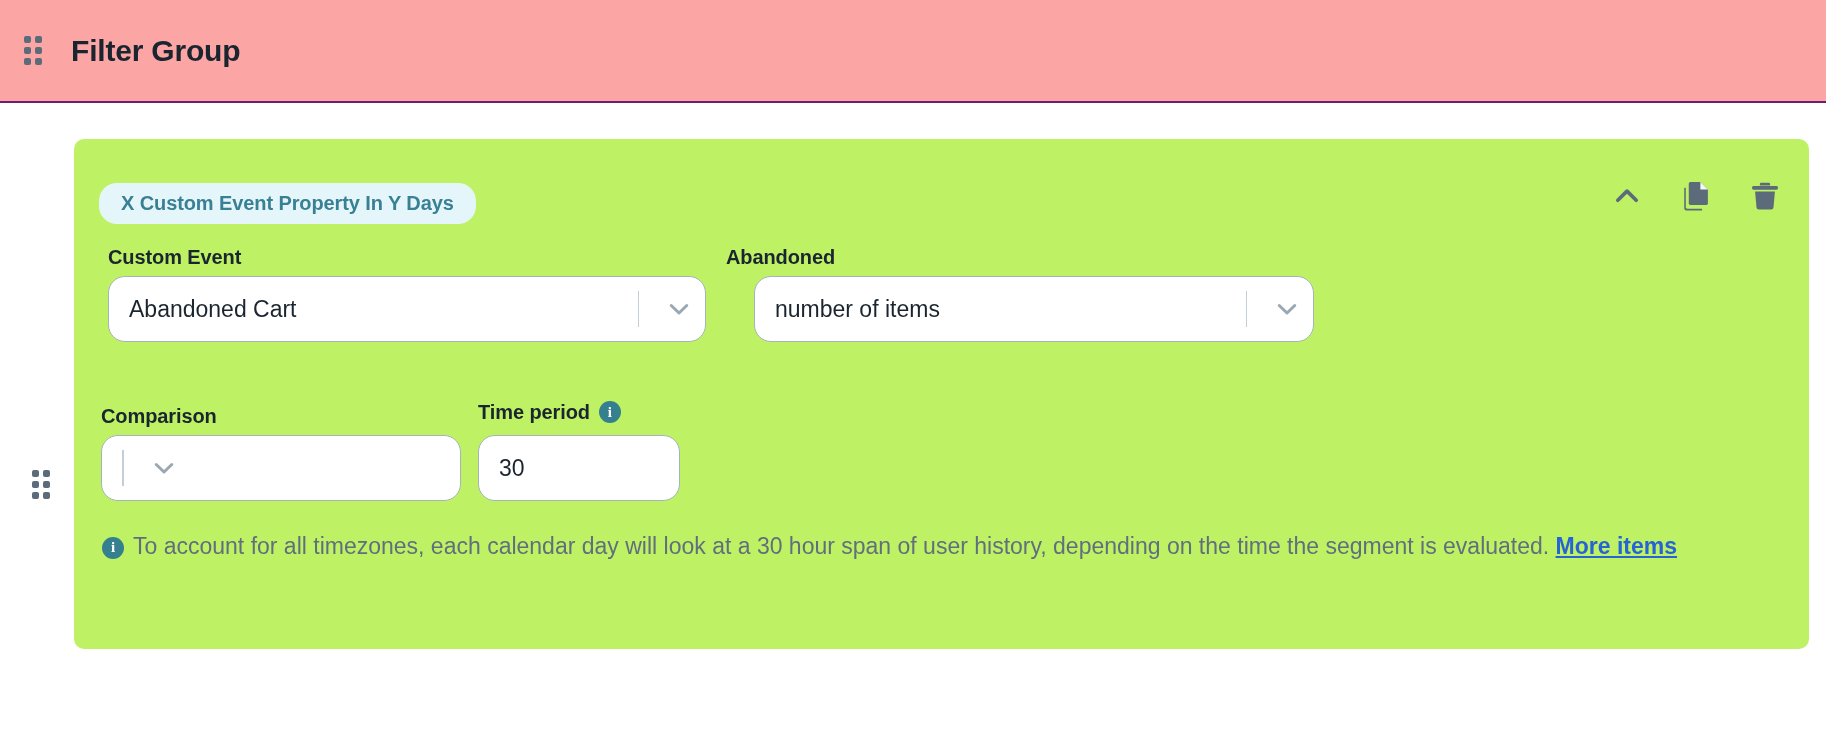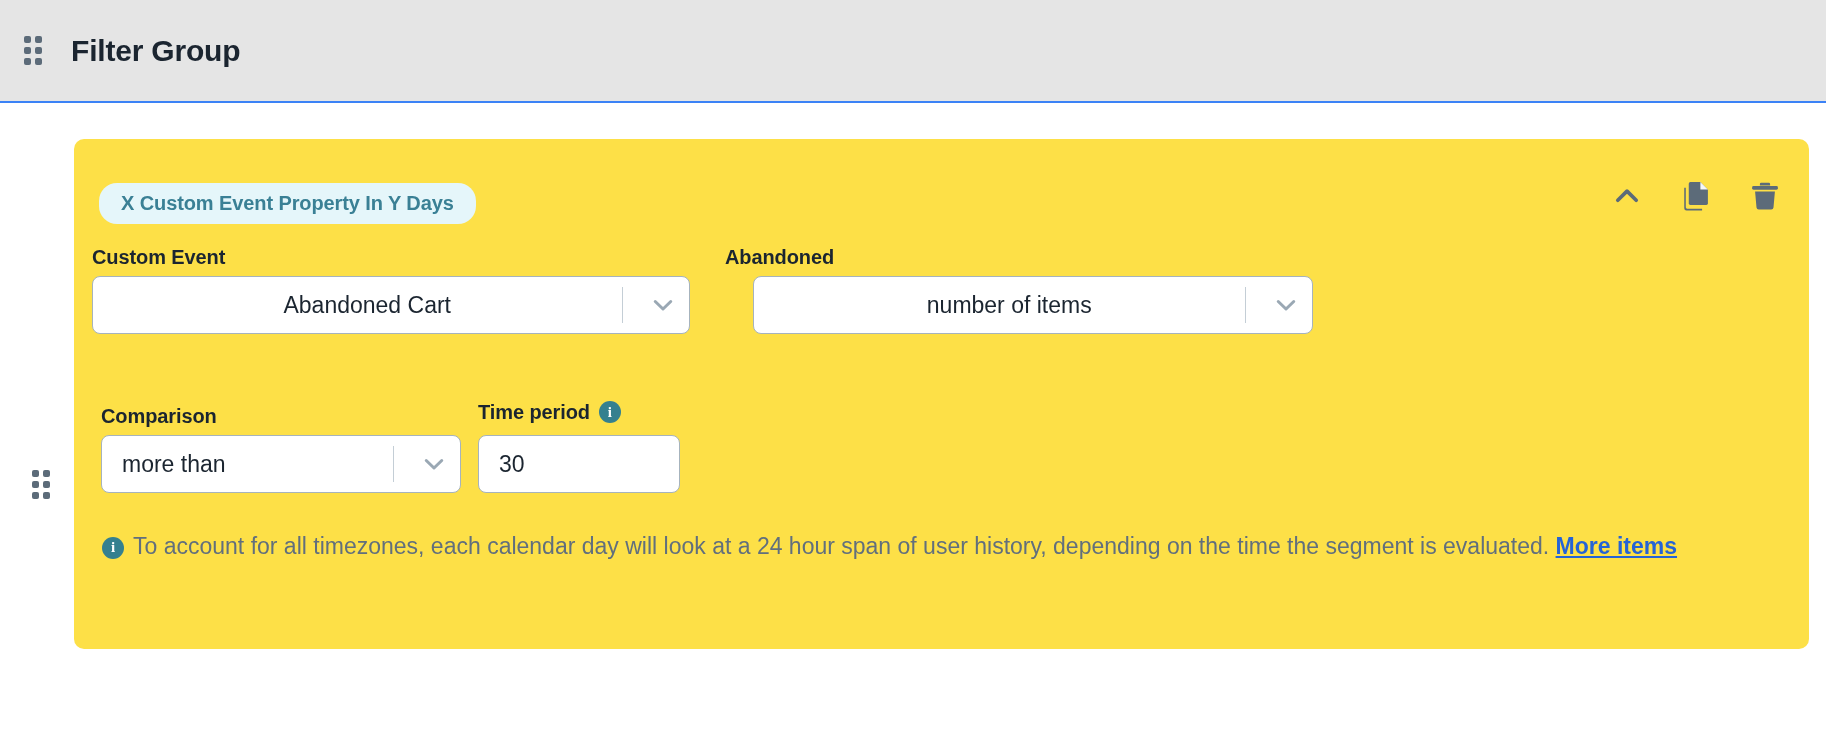--- a/index.html
+++ b/index.html
@@ -12,22 +12,22 @@
     width: 1826px; height: 746px;
     font-family: "Liberation Sans", sans-serif;
     color: #212b36;
     overflow: hidden;
     position: relative;
   }
 
   
   .app-header {
     height: 103px;
-    background: #e5e5e5;
-    border-bottom: 2px solid #3b82f6;
+    background: #fca5a5;
+    border-bottom: 2px solid #701a75;
     display: flex;
     align-items: center;
     padding-left: 24px;
   }
   .drag-grid {
     display: grid;
     grid-template-columns: repeat(2, 7px);
     grid-template-rows: repeat(3, 7px);
     gap: 4px;
     flex: 0 0 auto;
@@ -59,21 +59,21 @@
     top: 367px;
   }
 
   
   .filter-card {
     position: absolute;
     left: 74px;
     top: 36px;
     width: 1735px;
     height: 510px;
-    background: #fde047;
+    background: #bef264;
     border-radius: 10px;
     padding: 0;
   }
 
   .badge {
     position: absolute;
     left: 25px;
     top: 44px;
     background: #e5f6fa;
     color: #3a8095;
@@ -101,40 +101,40 @@
     line-height: 0;
     color: #5c6b79;
   }
 
   
   .field-row {
     position: absolute;
     display: flex;
     align-items: flex-end;
   }
-  .row-1 { left: 18px; top: 108px; gap: 35px; text-align: center; }
+  .row-1 { left: 34px; top: 108px; gap: 20px; }
   .row-2 { left: 27px; top: 262px; gap: 17px; }
 
   .field-label {
     font-size: 20px;
     font-weight: bold;
     color: #1b2530;
     margin-bottom: 9px;
     display: flex;
     align-items: center;
     gap: 9px;
     line-height: 1;
     letter-spacing: -0.1px;
   }
 
   .control {
-    height: 58px;
+    height: 66px;
     background: #ffffff;
     border: 1.5px solid #a6b3bd;
-    border-radius: 8px;
+    border-radius: 17px;
     display: flex;
     align-items: center;
     padding: 0 0 0 20px;
     font-size: 23px;
     color: #1b2530;
   }
   .control .value {
     flex: 1 1 auto;
     white-space: nowrap;
     overflow: hidden;
@@ -277,21 +277,20 @@
           </span>
         </div>
       </div>
     </div>
 
     <div class="field-row row-2">
 
       <div>
         <div class="field-label">Comparison</div>
         <div class="control w-comparison">
-          <span class="value">more than</span>
           <span class="select-divider"></span>
           <span class="chev">
             <svg width="30" height="30" viewBox="0 0 24 24" fill="none">
               <path d="M5.8 9.2 L12 15.2 L18.2 9.2" stroke="currentColor" stroke-width="2.4" stroke-linecap="round" stroke-linejoin="round"></path>
             </svg>
           </span>
         </div>
       </div>
 
 
@@ -300,19 +299,19 @@
           <span>Time period</span>
           <span class="info-dot">i</span>
         </div>
         <div class="control w-timeperiod">
           <span class="value">30</span>
         </div>
       </div>
     </div>
 
     <div class="helper">
-      <span class="info-dot">i</span><span>To account for all timezones, each calendar day will look at a 24 hour span of user history, depending on the time the segment is evaluated.</span>
+      <span class="info-dot">i</span><span>To account for all timezones, each calendar day will look at a 30 hour span of user history, depending on the time the segment is evaluated.</span>
       <a href="#">More items</a>
     </div>
 
   </div>
 
 </div>
 
 </body></html>

